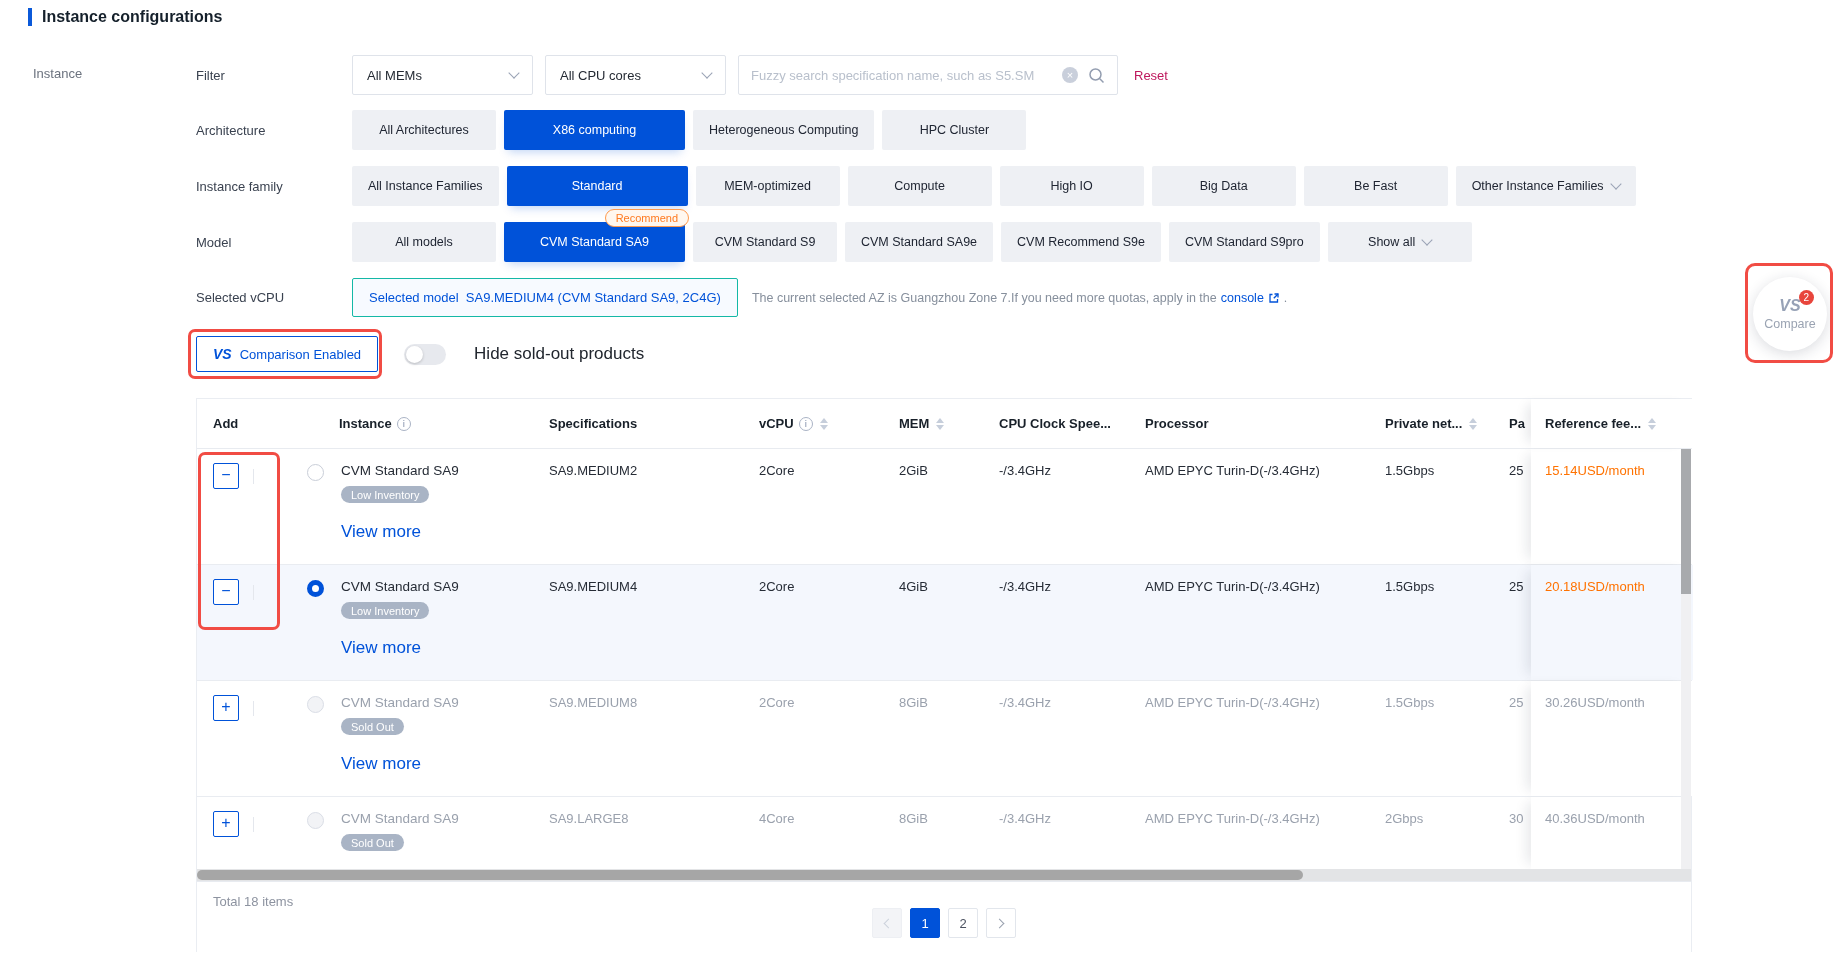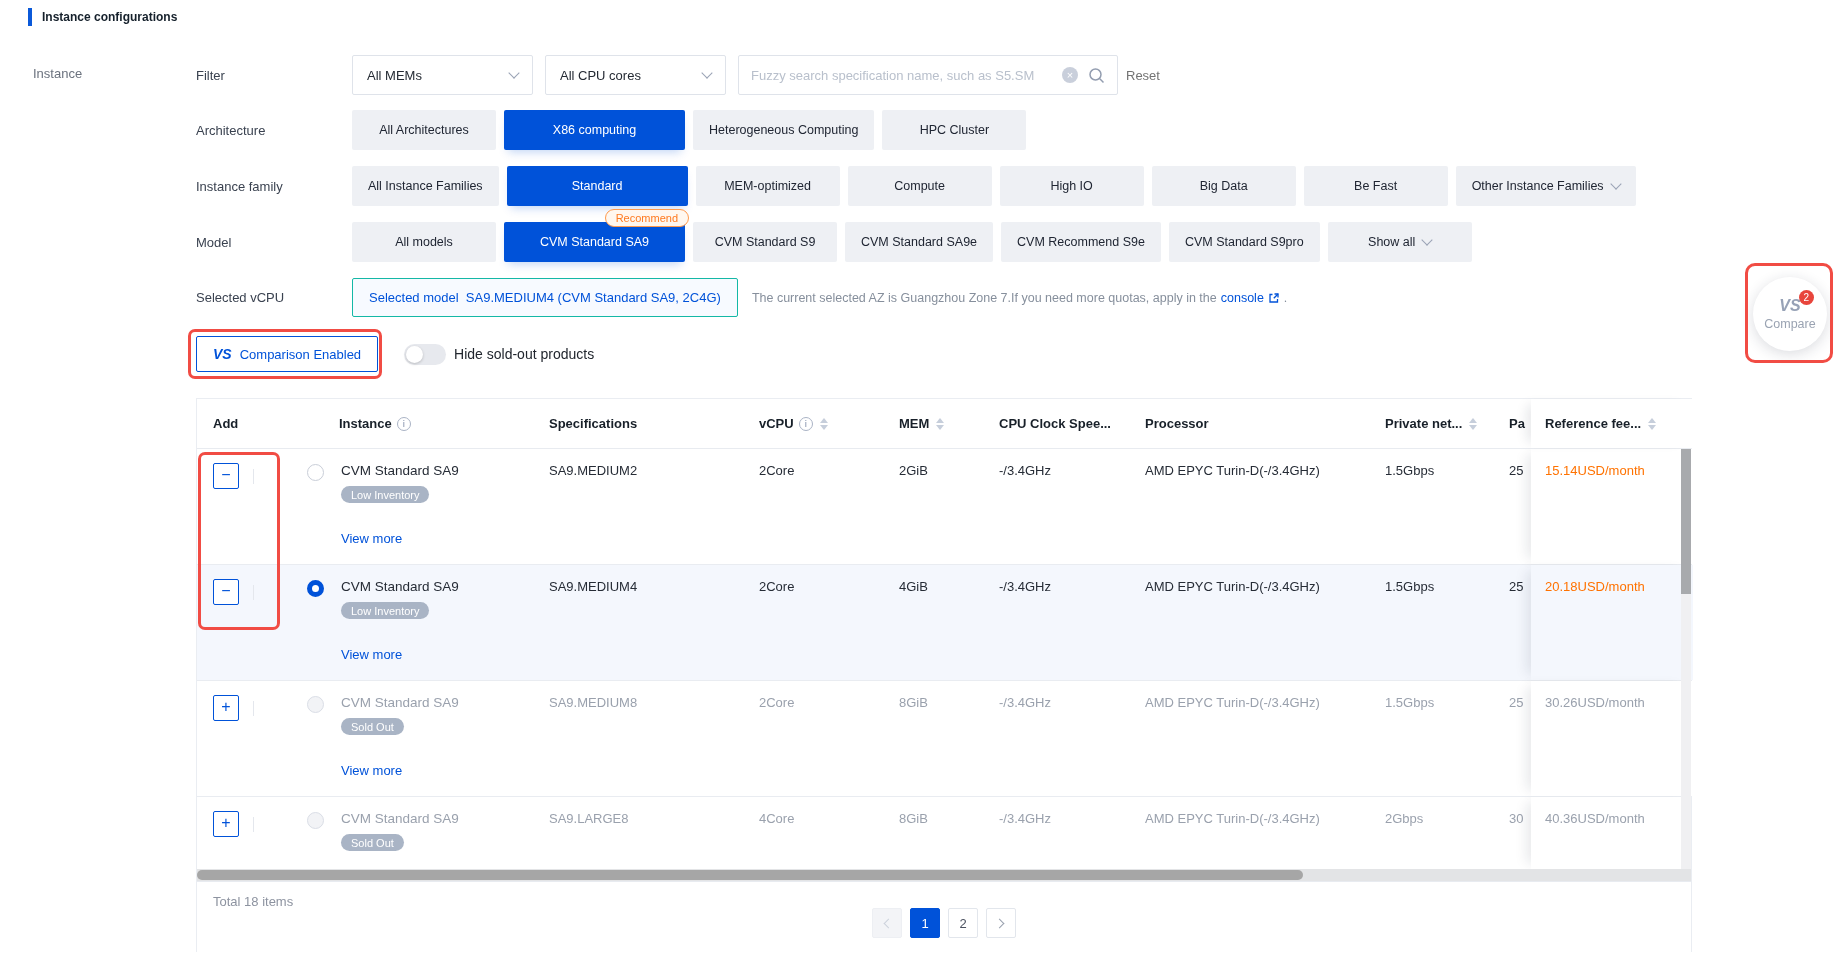--- a/index.html
+++ b/index.html
@@ -3,41 +3,41 @@
 <meta charset="utf-8">
 <style>
   * { margin:0; padding:0; box-sizing:border-box; }
   html,body { background:#fff; }
   body { font-family:"Liberation Sans","DejaVu Sans",sans-serif; }
   .page { position:relative; width:1834px; height:973px; overflow:hidden; background:#fff; }
 
   
   .page-header { position:absolute; left:28px; top:8px; display:flex; align-items:center; }
   .title-bar { width:4px; height:18px; background:#0b59d9; margin-right:10px; }
-  .page-title { font-size:12px; font-weight:700; color:#15202b; }
+  .page-title { font-size:16px; font-weight:700; color:#15202b; }
   .side-label { position:absolute; left:33px; top:66px; font-size:13px; color:#6b727e; }
 
   
   .frow { position:absolute; left:196px; display:flex; align-items:center; }
   .flabel { width:156px; font-size:13px; color:#3a4250; flex:none; }
   .fcontent { display:flex; align-items:center; }
 
   .sel { display:flex; align-items:center; justify-content:space-between; width:181px; height:40px;
          border:1px solid #dfe3ea; border-radius:2px; background:#fff; padding:0 14px; font-size:13px;
          color:#242a33; margin-right:12px; }
   .caret { width:8px; height:8px; border-right:1.5px solid #9aa3b5; border-bottom:1.5px solid #9aa3b5;
            transform:rotate(45deg); display:inline-block; margin-top:-4px; margin-left:10px; flex:none; }
   .search { display:flex; align-items:center; width:380px; height:40px; border:1px solid #dfe3ea;
             border-radius:2px; background:#fff; padding:0 12px; }
   .search input { flex:1; border:none; outline:none; font-size:13px; color:#333; background:transparent;
                   font-family:inherit; min-width:0; }
   .search input::placeholder { color:#b9c0cc; }
   .clear-ic { width:16px; height:16px; border-radius:50%; background:#c9cfdb; color:#fff; font-size:11px;
               line-height:16px; text-align:center; margin:0 10px 0 4px; flex:none; }
-  .reset { color:#737373; font-size:13px; margin-left:8px; cursor:pointer; text-decoration:none; }
+  .reset { color:#be185d; font-size:13px; margin-left:16px; cursor:pointer; text-decoration:none; }
 
   .opt { position:relative; height:40px; min-width:144px; padding:0 16px; margin-right:8px; border:none;
          background:#eef0f4; color:#202633; font-size:12.5px; font-family:inherit; display:inline-flex;
          align-items:center; justify-content:center; border-radius:2px; cursor:pointer; }
   .opt.sel { background:#0052d9; color:#fff; box-shadow:0 6px 10px -4px rgba(0,82,217,.25); }
   .opt .caret { margin-left:8px; }
   .rec { position:absolute; top:-13px; right:-4px; background:#fff7ef; border:1px solid #ff9a4d;
          color:#ff7a1f; font-size:11px; padding:2px 10px; border-radius:10px; white-space:nowrap; z-index:3; }
 
   .selbox { display:flex; align-items:center; height:39px; padding:0 16px; border:1px solid #14b8a6;
@@ -48,21 +48,21 @@
   .ext-ic { width:12px; height:12px; display:inline-block; }
 
   .cmpbtn { height:36px; padding:0 16px; border:1px solid #0052d9; background:#fff; color:#0052d9;
             font-size:13px; display:inline-flex; align-items:center; gap:8px; border-radius:2px;
             font-family:inherit; cursor:pointer; }
   .vslogo { font-style:italic; font-weight:800; font-size:14px; }
   .toggle { width:42px; height:21px; border-radius:11px; background:#e7e9ee; margin-left:26px; position:relative;
             cursor:pointer; flex:none; }
   .knob { position:absolute; left:2px; top:2px; width:17px; height:17px; border-radius:50%; background:#fff;
           box-shadow:0 1px 3px rgba(0,0,0,.2); }
-  .toggle-label { font-size:14px; color:#21262e; margin-left:8px; }
+  .toggle-label { font-size:17px; color:#21262e; margin-left:28px; }
 
   
   .cmp-circle { position:absolute; left:1753px; top:277px; width:74px; height:74px; border-radius:50%;
                 background:#fff; box-shadow:0 3px 14px rgba(30,40,60,.16); display:flex; flex-direction:column;
                 align-items:center; justify-content:center; z-index:5; }
   .cmp-vswrap { position:relative; display:inline-block; }
   .cmp-vs { font-style:italic; font-weight:800; font-size:16px; color:#97a2b6; }
   .cmp-count { position:absolute; top:-7px; right:-13px; width:15px; height:15px; border-radius:50%;
                background:#e8453c; color:#fff; font-size:10px; line-height:15px; text-align:center; font-style:normal; }
   .cmp-label { font-size:12.5px; color:#9aa3b2; margin-top:2px; }
@@ -105,21 +105,21 @@
   .td.c1 { display:flex; }
   .radio { width:17px; height:17px; border-radius:50%; border:1px solid #c9ced8; background:#fff; flex:none;
            margin-top:1px; }
   .radio.on { border:5px solid #0052d9; }
   .radio.disabled { background:#f2f3f6; border-color:#dadee6; }
   .istack { margin-left:17px; display:flex; flex-direction:column; align-items:flex-start; }
   .iname { font-size:13.5px; color:#262c36; }
   .trow.disabled .iname { color:#9aa1ad; }
   .ibadge { margin-top:8px; background:#a9b4c5; color:#fff; font-size:11px; padding:2.5px 10px;
             border-radius:10px; }
-  .vmore { margin-top:28px; color:#0052d9; font-size:13px; text-decoration:none; cursor:pointer; }
+  .vmore { margin-top:19px; color:#0052d9; font-size:17px; text-decoration:none; cursor:pointer; }
   .price { font-size:13px; }
   .price.orange { color:#ff7200; }
   .price.gray { color:#9aa1ad; }
 
   .vscroll { position:absolute; right:0; top:50px; width:10px; height:420px; background:#f0f0f2; z-index:3; }
   .vthumb { width:10px; height:145px; background:#a8aaad; }
   .hscroll { position:absolute; left:0; top:470px; width:100%; height:12px; background:#e3e4e6; z-index:3; }
   .hthumb { width:74%; height:10px; margin-top:1px; background:#a6a6a6; border-radius:5px; }
 
   .tfoot { position:absolute; left:0; top:482px; width:100%; height:71px; border-top:1px solid #e8ebf0;

